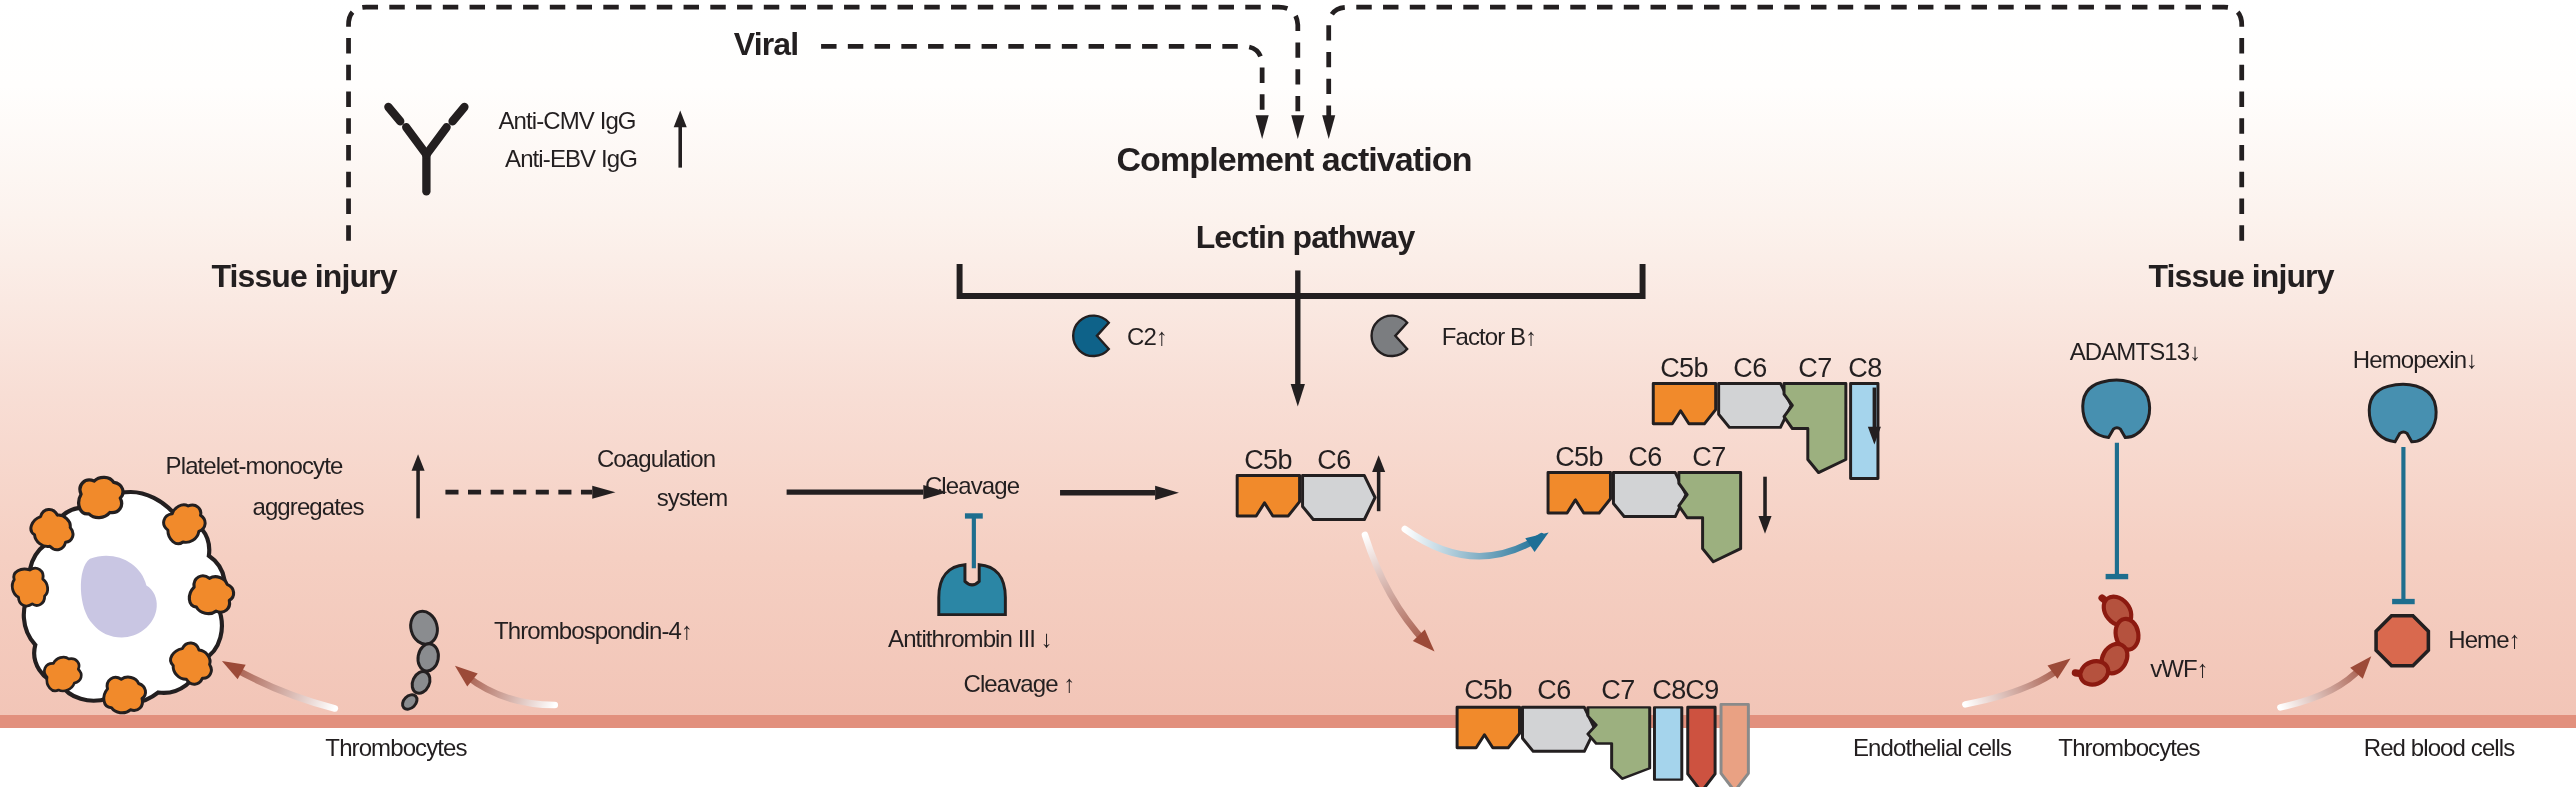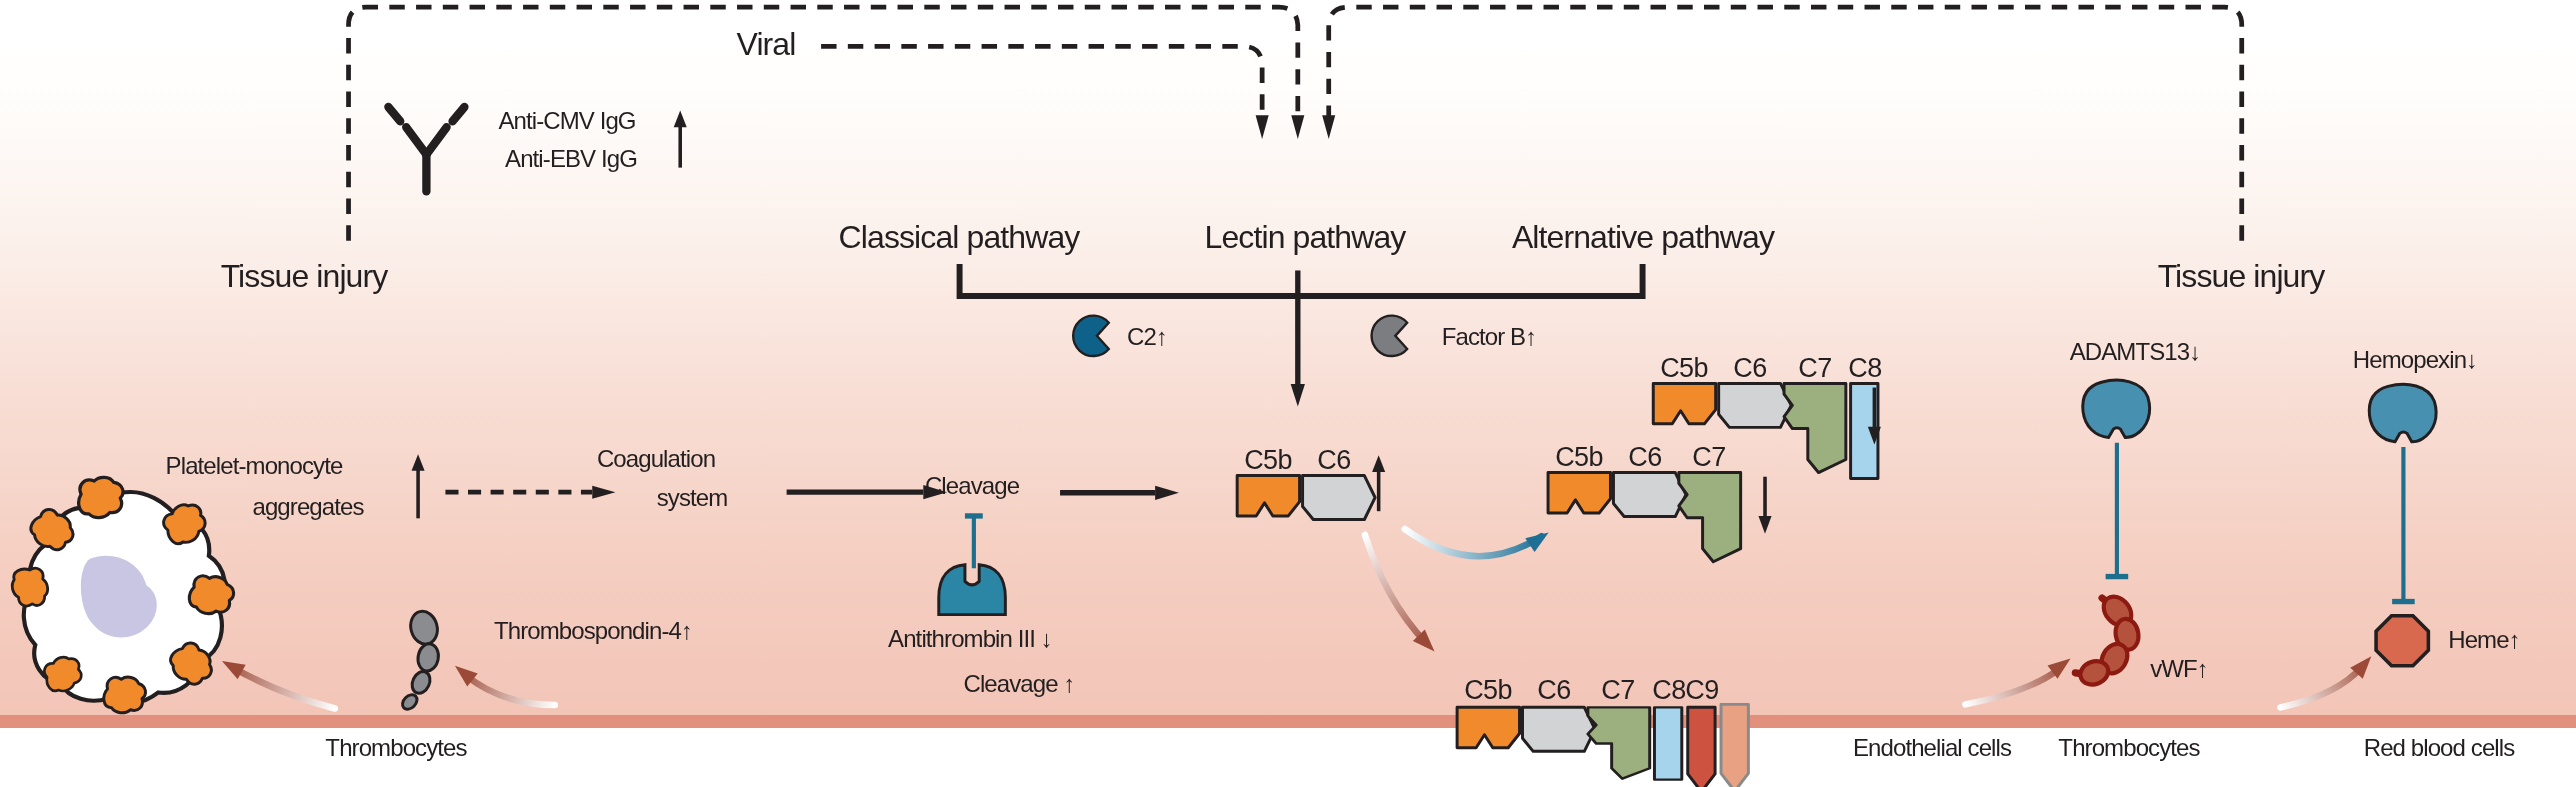--- a/index.html
+++ b/index.html
@@ -5,21 +5,21 @@
   html,body{margin:0;padding:0;background:#ffffff;}
   #canvas{position:relative;width:2576px;height:787px;overflow:hidden;
           font-family:"Liberation Sans",sans-serif;color:#231f20;}
   .bg{position:absolute;left:0;top:0;width:2576px;height:715px;
       background:linear-gradient(180deg,#ffffff 0%,#fffefd 12%,#fcf3ee 30%,#f8ded5 55%,#f5cfc2 78%,#f2c5b7 100%);}
   .membrane{position:absolute;left:0;top:715px;width:2576px;height:13px;background:#e2907d;}
   .below{position:absolute;left:0;top:728px;width:2576px;height:59px;background:#ffffff;}
   svg.layer{position:absolute;left:0;top:0;}
   .lbl{position:absolute;transform:translate(-50%,-50%);white-space:nowrap;
        font-size:24px;letter-spacing:-0.9px;line-height:1;}
-  .b{font-weight:normal;font-size:32px;}
+  .b{font-weight:bold;font-size:32px;}
   .t{font-size:34px;}
   .sm{font-size:27px;letter-spacing:-0.6px;}
 </style>
 </head>
 <body>
 
 <div id="canvas">
   <div class="bg"></div>
   <div class="membrane"></div>
   <div class="below"></div>
@@ -230,23 +230,22 @@
 
     <polygon points="4022,1036 4058,1036 4084,1062 4084,1094 4058,1120 4022,1120 3996,1094 3996,1062" fill="#d9694e" stroke="#231f20" stroke-width="6"></polygon>
   </svg>
 
   <div class="lbl b" style="left:766px;top:44px">Viral</div>
   <div class="lbl" style="left:567px;top:121px">Anti-CMV IgG</div>
   <div class="lbl" style="left:571px;top:159px">Anti-EBV IgG</div>
   <div class="lbl b" style="left:304px;top:276px">Tissue injury</div>
   <div class="lbl b" style="left:2241px;top:276px">Tissue injury</div>
 
-  <div class="lbl b" style="left:959px;top:237px">Classical pathway</div>
+  <div class="lbl b t" style="left:1294px;top:159px">Complement activation</div>
   <div class="lbl b" style="left:1305px;top:237px">Lectin pathway</div>
-  <div class="lbl b" style="left:1643px;top:237px">Alternative pathway</div>
   <div class="lbl" style="left:1147px;top:337px">C2↑</div>
   <div class="lbl" style="left:1489px;top:337px">Factor B↑</div>
 
   <div class="lbl" style="left:254px;top:466px">Platelet-monocyte</div>
   <div class="lbl" style="left:308px;top:507px">aggregates</div>
   <div class="lbl" style="left:656px;top:459px">Coagulation</div>
   <div class="lbl" style="left:692px;top:498px">system</div>
   <div class="lbl" style="left:972px;top:486px">Cleavage</div>
   <div class="lbl" style="left:970px;top:639px">Antithrombin III ↓</div>
   <div class="lbl" style="left:1019px;top:684px">Cleavage ↑</div>

